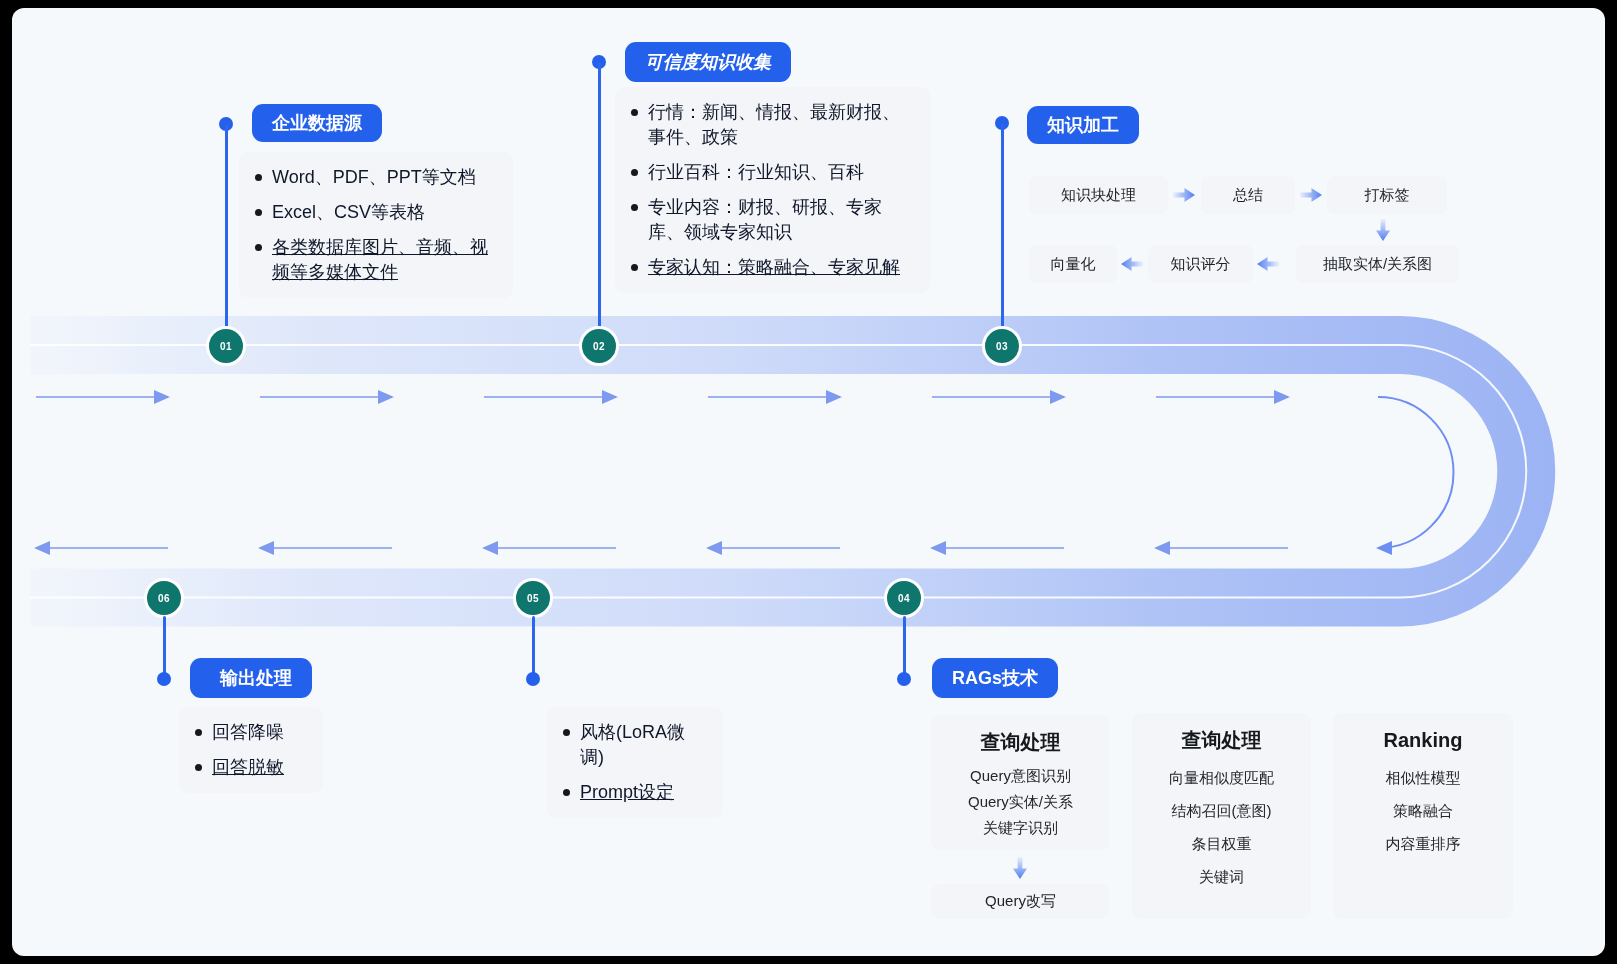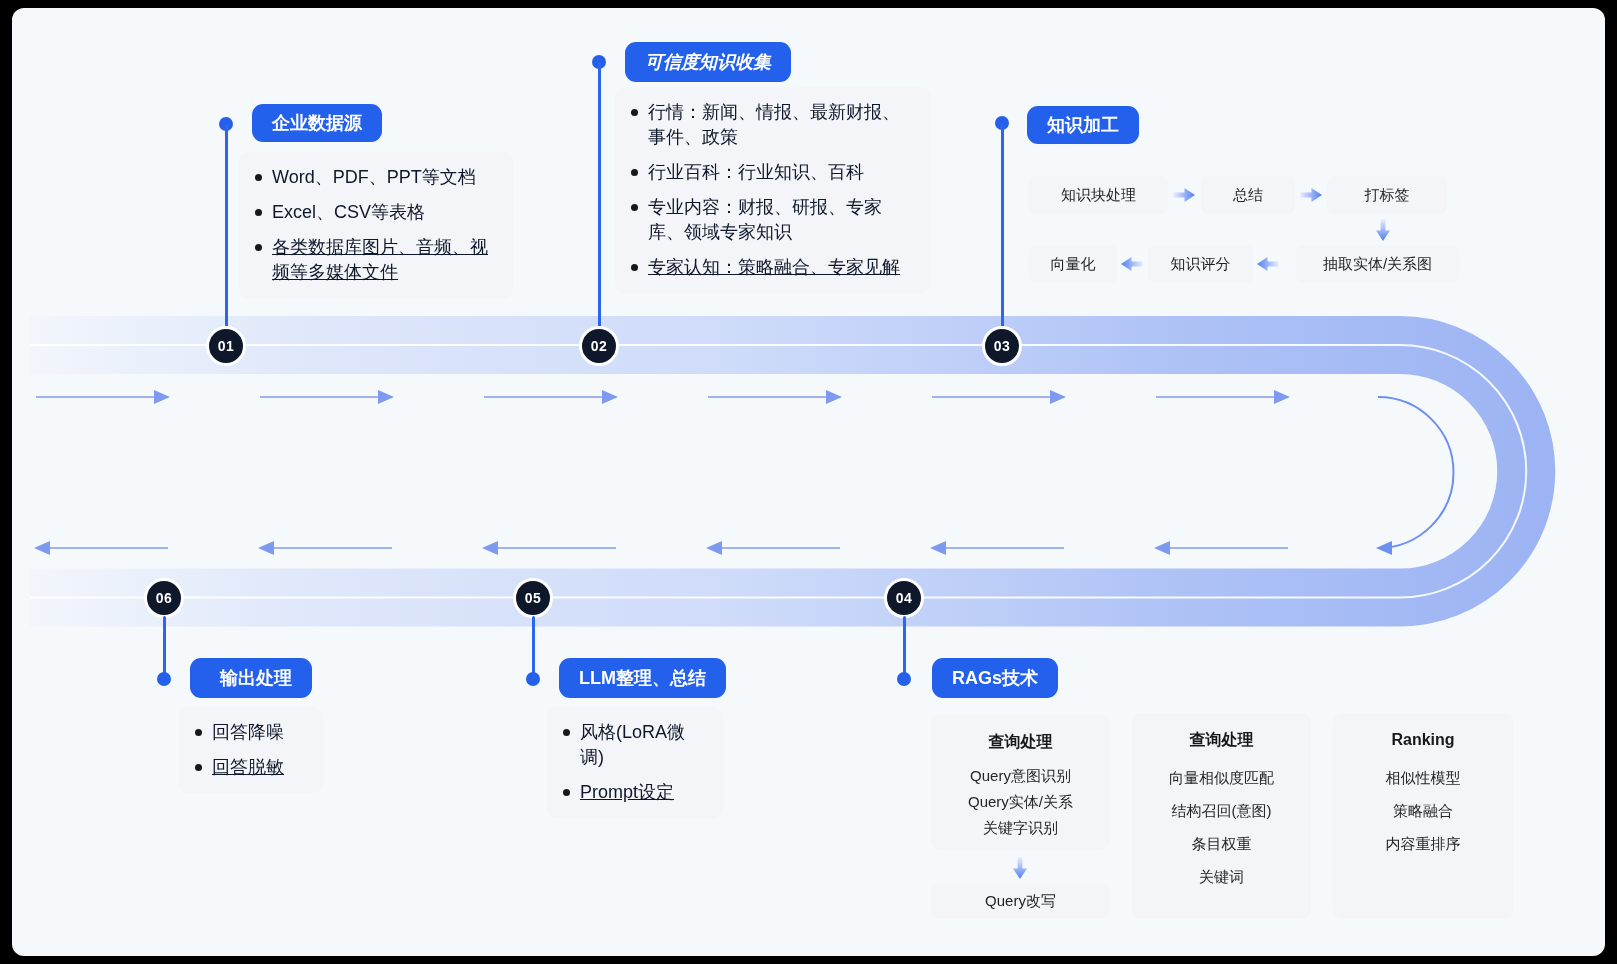--- a/index.html
+++ b/index.html
@@ -9,22 +9,22 @@
   }
   .canvas{
     position:absolute;left:12px;top:8px;width:1593px;height:948px;
     background:#f6f9fc;border-radius:12px;overflow:hidden;
   }
   .track{position:absolute;left:0;top:0;}
   
   .stem{position:absolute;width:3px;background:#2b66ec;border-radius:2px;}
   .ndot{position:absolute;width:14px;height:14px;border-radius:50%;background:#2560ea;}
   .ncirc{
-    position:absolute;width:40px;height:40px;border-radius:50%;background:#0f172a;
-    border:3px solid #fff;box-sizing:border-box;color:#fff;font-size:14px;font-weight:600;
+    position:absolute;width:40px;height:40px;border-radius:50%;background:#0f766e;
+    border:3px solid #fff;box-sizing:border-box;color:#fff;font-size:10px;font-weight:600;
     display:flex;align-items:center;justify-content:center;letter-spacing:0.5px;
   }
   .badge{
     position:absolute;height:40px;padding:0 20px;background:#2360eb;color:#fff;
     border-radius:11px;font-size:18px;font-weight:700;display:inline-flex;
     align-items:center;justify-content:center;white-space:nowrap;
   }
   .lbox{
     position:absolute;background:#f3f5f8;border-radius:9px;padding:13px 16px;
     box-sizing:border-box;color:#0f172a;font-size:18px;
@@ -40,21 +40,21 @@
   .ar{width:22px;height:14px;background:linear-gradient(90deg,rgba(83,126,242,0.07),rgba(72,118,241,0.95));
       clip-path:polygon(0 33%,52% 33%,52% 0,100% 50%,52% 100%,52% 67%,0 67%);}
   .al{width:22px;height:14px;background:linear-gradient(270deg,rgba(83,126,242,0.07),rgba(72,118,241,0.95));
       clip-path:polygon(100% 33%,48% 33%,48% 0,0 50%,48% 100%,48% 67%,100% 67%);}
   .ad{width:14px;height:22px;background:linear-gradient(180deg,rgba(83,126,242,0.07),rgba(72,118,241,0.95));
       clip-path:polygon(33% 0,33% 52%,0 52%,50% 100%,100% 52%,67% 52%,67% 0);}
   .col{
     position:absolute;background:#f3f5f8;border-radius:9px;box-sizing:border-box;
     color:#23262b;font-size:15px;text-align:center;padding-top:15px;
   }
-  .colhead{font-size:16px;font-weight:700;color:#15181d;line-height:24px;margin-bottom:9px;}
+  .colhead{font-size:20px;font-weight:700;color:#15181d;line-height:24px;margin-bottom:9px;}
   .colitem{line-height:33px;}
   .colitem.tight{line-height:26px;}
   .qbox{
     position:absolute;background:#f3f5f8;border-radius:9px;color:#1d2127;font-size:15px;
     display:flex;align-items:center;justify-content:center;box-sizing:border-box;
   }
 </style>
 </head>
 <body>
 
@@ -185,21 +185,20 @@
   <div class="col" style="left:1321px;top:705px;width:180px;height:206px;">
     <div class="colhead">Ranking</div>
     <div class="colitem">相似性模型</div>
     <div class="colitem">策略融合</div>
     <div class="colitem">内容重排序</div>
   </div>
 
   <div class="ncirc" style="left:501px;top:570px;">05</div>
   <div class="stem" style="left:519.5px;top:608px;height:63px;"></div>
   <div class="ndot" style="left:514px;top:664px;"></div>
-  <div class="badge" style="left:547px;top:650px;">LLM整理、总结</div>
   <div class="lbox" style="left:535px;top:699px;width:176px;">
     <div class="li">
         <span class="b"></span>
         <span>风格(LoRA微调)</span>
       </div>
     <div class="li">
         <span class="b"></span>
         <span>Prompt设定</span>
       </div>
   </div>

